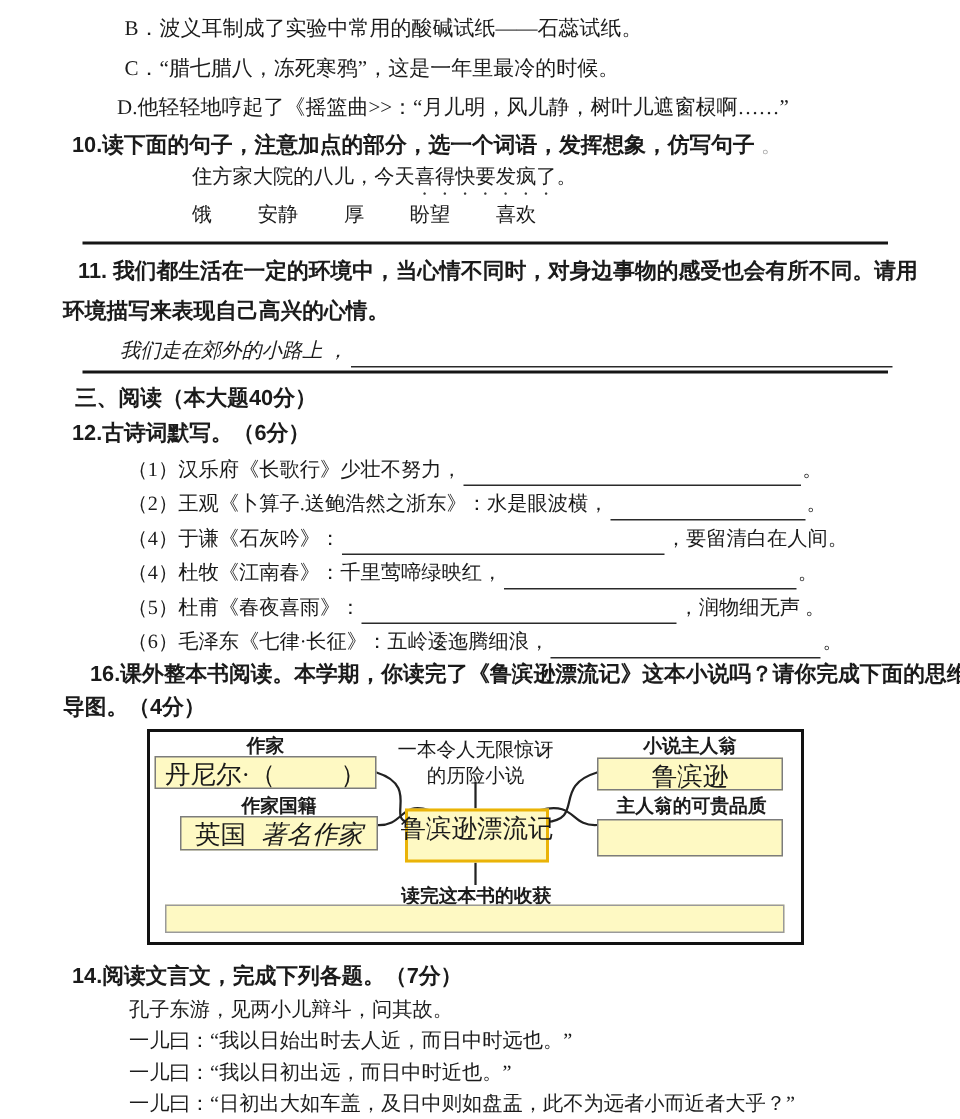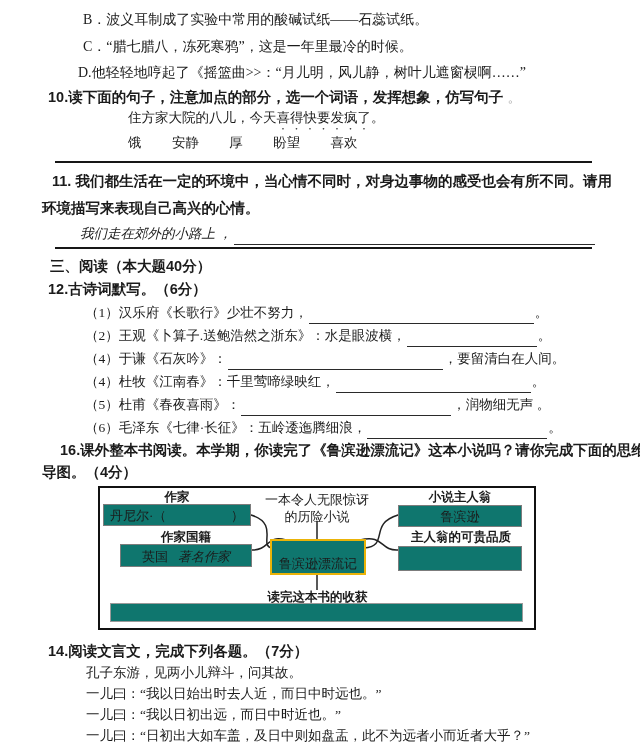--- a/index.html
+++ b/index.html
@@ -43,22 +43,22 @@
   
   .q13h{font-size:14.5px;line-height:22px;}
   .q13h .l1{margin-left:18px;white-space:nowrap;}
   .q13h .l2{white-space:nowrap;}
   
   .diagram{position:relative;margin:3px 0 0 56px;width:434px;height:140px;
     border:2px solid #111;box-sizing:content-box;background:#fff;}
   .dsvg{position:absolute;left:0;top:0;width:434px;height:140px;}
   .dlabel{position:absolute;font-family:"Liberation Sans","DejaVu Sans",sans-serif;
     font-weight:bold;font-size:12.5px;text-align:center;white-space:nowrap;line-height:14px;}
-  .dbox{position:absolute;border:1px solid #7c7c7c;background:#0f766e;font-size:13px;
-    display:flex;align-items:flex-end;justify-content:center;box-sizing:border-box;white-space:nowrap;}
+  .dbox{position:absolute;border:1px solid #7c7c7c;background:#fef9c3;font-size:17px;
+    display:flex;align-items:flex-start;justify-content:center;box-sizing:border-box;white-space:nowrap;}
   .dbox.author-box{justify-content:space-between;padding:0 6px;}
   .dbox.center-book{border:2px solid #eab308;}
   .dbox.bottom-box{border-color:#9a9a9a;}
   .dcenter-text{position:absolute;font-size:13px;text-align:center;line-height:17px;white-space:nowrap;}
   .kai{font-style:italic;}
   
   .q14h{margin-left:6px;margin-top:10px;line-height:22px;font-size:14.5px;white-space:nowrap;}
   .cw{margin-left:44px;line-height:21px;font-size:13.5px;white-space:nowrap;}
 </style>
 </head>

